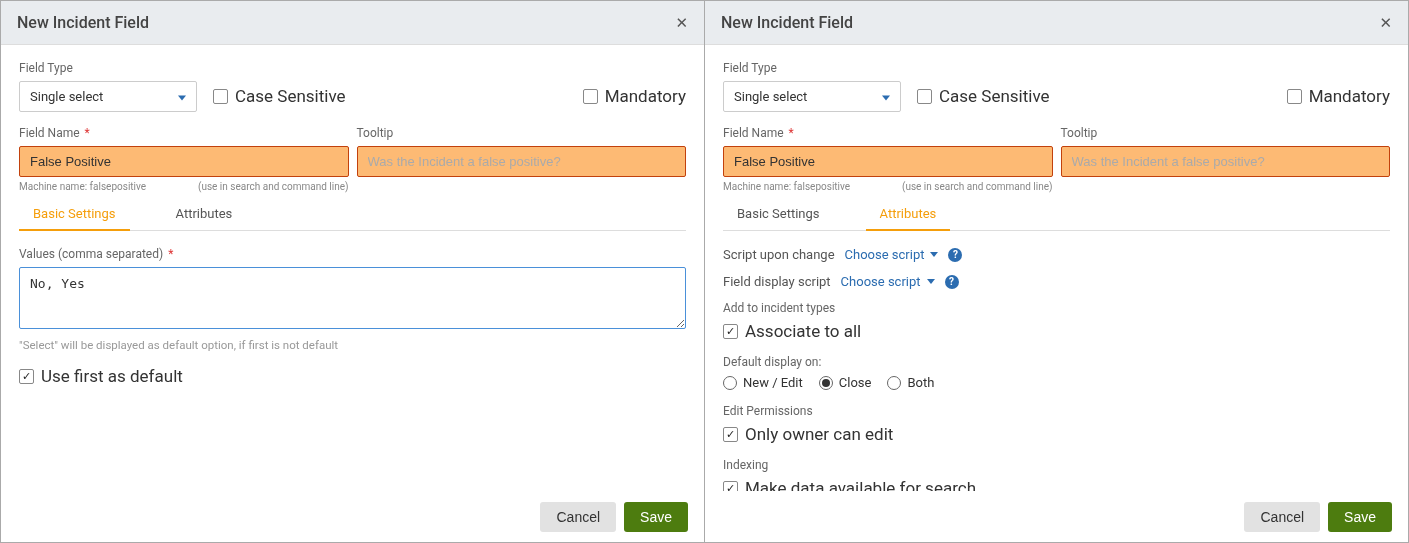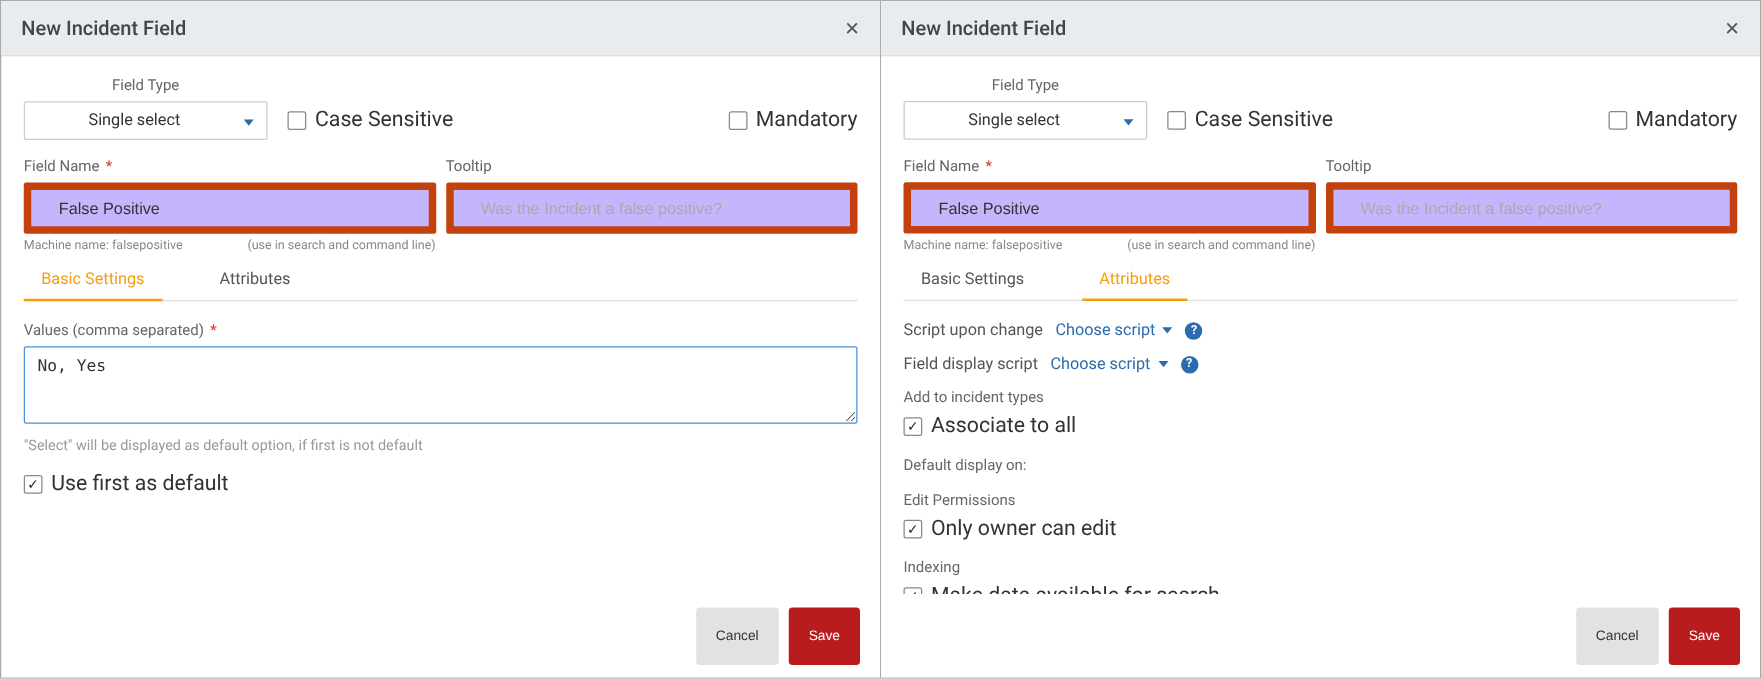--- a/index.html
+++ b/index.html
@@ -43,39 +43,38 @@
   .panel-body {
     padding: 16px 18px 8px 18px;
     flex: 1;
     overflow: auto;
   }
   .row {
     display: flex;
     align-items: center;
     margin-bottom: 14px;
     flex-wrap: wrap;
-    text-align: center;
   }
   .form-label {
     font-size: 12px;
     color: #666;
     margin-bottom: 6px;
     display: block;
   }
   .form-label .req { color: #d33; margin-left: 2px; }
   .field-group { display: flex; flex-direction: column; }
   .select {
     position: relative;
     border: 1px solid #ccc;
     border-radius: 2px;
     padding: 7px 28px 7px 10px;
     background: #fff;
     font-size: 13px;
     color: #333;
-    width: 195px;
+    width: 178px;
     cursor: pointer;
   }
   .select::after {
     content: "";
     position: absolute;
     right: 10px;
     top: 50%;
     transform: translateY(-30%);
     border-left: 4px solid transparent;
     border-right: 4px solid transparent;
@@ -102,27 +101,27 @@
   .checkbox.checked .box {
     background: #fff;
   }
   .checkbox.checked .box::after {
     content: "✓";
     font-size: 11px;
     color: #222;
     line-height: 1;
   }
   .text-input {
-    border: 6px solid #c2410c;
+    border: 1px solid #c2410c;
     border-radius: 2px;
-    padding: 7px 22px;
+    padding: 7px 10px;
     font-size: 13px;
     color: #333;
     width: 100%;
-    background: #c4b5fd;
+    background: #fdba74;
   }
   .text-input::placeholder { color: #aaa; }
   .helper-row {
     display: flex;
     justify-content: space-between;
     font-size: 10px;
     color: #888;
     margin-top: 4px;
   }
   .two-col {
@@ -231,32 +230,32 @@
     border-radius: 50%;
   }
   .footer {
     display: flex;
     justify-content: flex-end;
     gap: 8px;
     padding: 10px 16px;
     border-top: 1px solid transparent;
   }
   .btn {
-    padding: 17px 16px;
+    padding: 7px 16px;
     border-radius: 3px;
-    font-size: 11px;
+    font-size: 14px;
     border: none;
     cursor: pointer;
   }
   .btn-cancel {
     background: #e2e2e2;
     color: #333;
   }
   .btn-save {
-    background: #b91c1c;
+    background: #4d7c0f;
     color: #fff;
   }
   .block { margin-bottom: 14px; }
 </style>
 </head>
 <body>
 
 <div class="panel">
   <div class="panel-header">
     <div class="panel-title">New Incident Field</div>
@@ -385,20 +384,34 @@
     <div class="block">
       <span class="section-label">Add to incident types</span>
       <label class="checkbox checked">
         <span class="box"></span>
         <span>Associate to all</span>
       </label>
     </div>
 
     <div class="block">
       <span class="section-label">Default display on:</span>
+      <div class="radio-group">
+        <label class="radio">
+          <span class="circle"></span>
+            <span>New / Edit</span>
+        </label>
+        <label class="radio selected">
+          <span class="circle"></span>
+            <span>Close</span>
+        </label>
+        <label class="radio">
+          <span class="circle"></span>
+            <span>Both</span>
+        </label>
+      </div>
     </div>
 
     <div class="block">
       <span class="section-label">Edit Permissions</span>
       <label class="checkbox checked">
         <span class="box"></span>
         <span>Only owner can edit</span>
       </label>
     </div>
 

